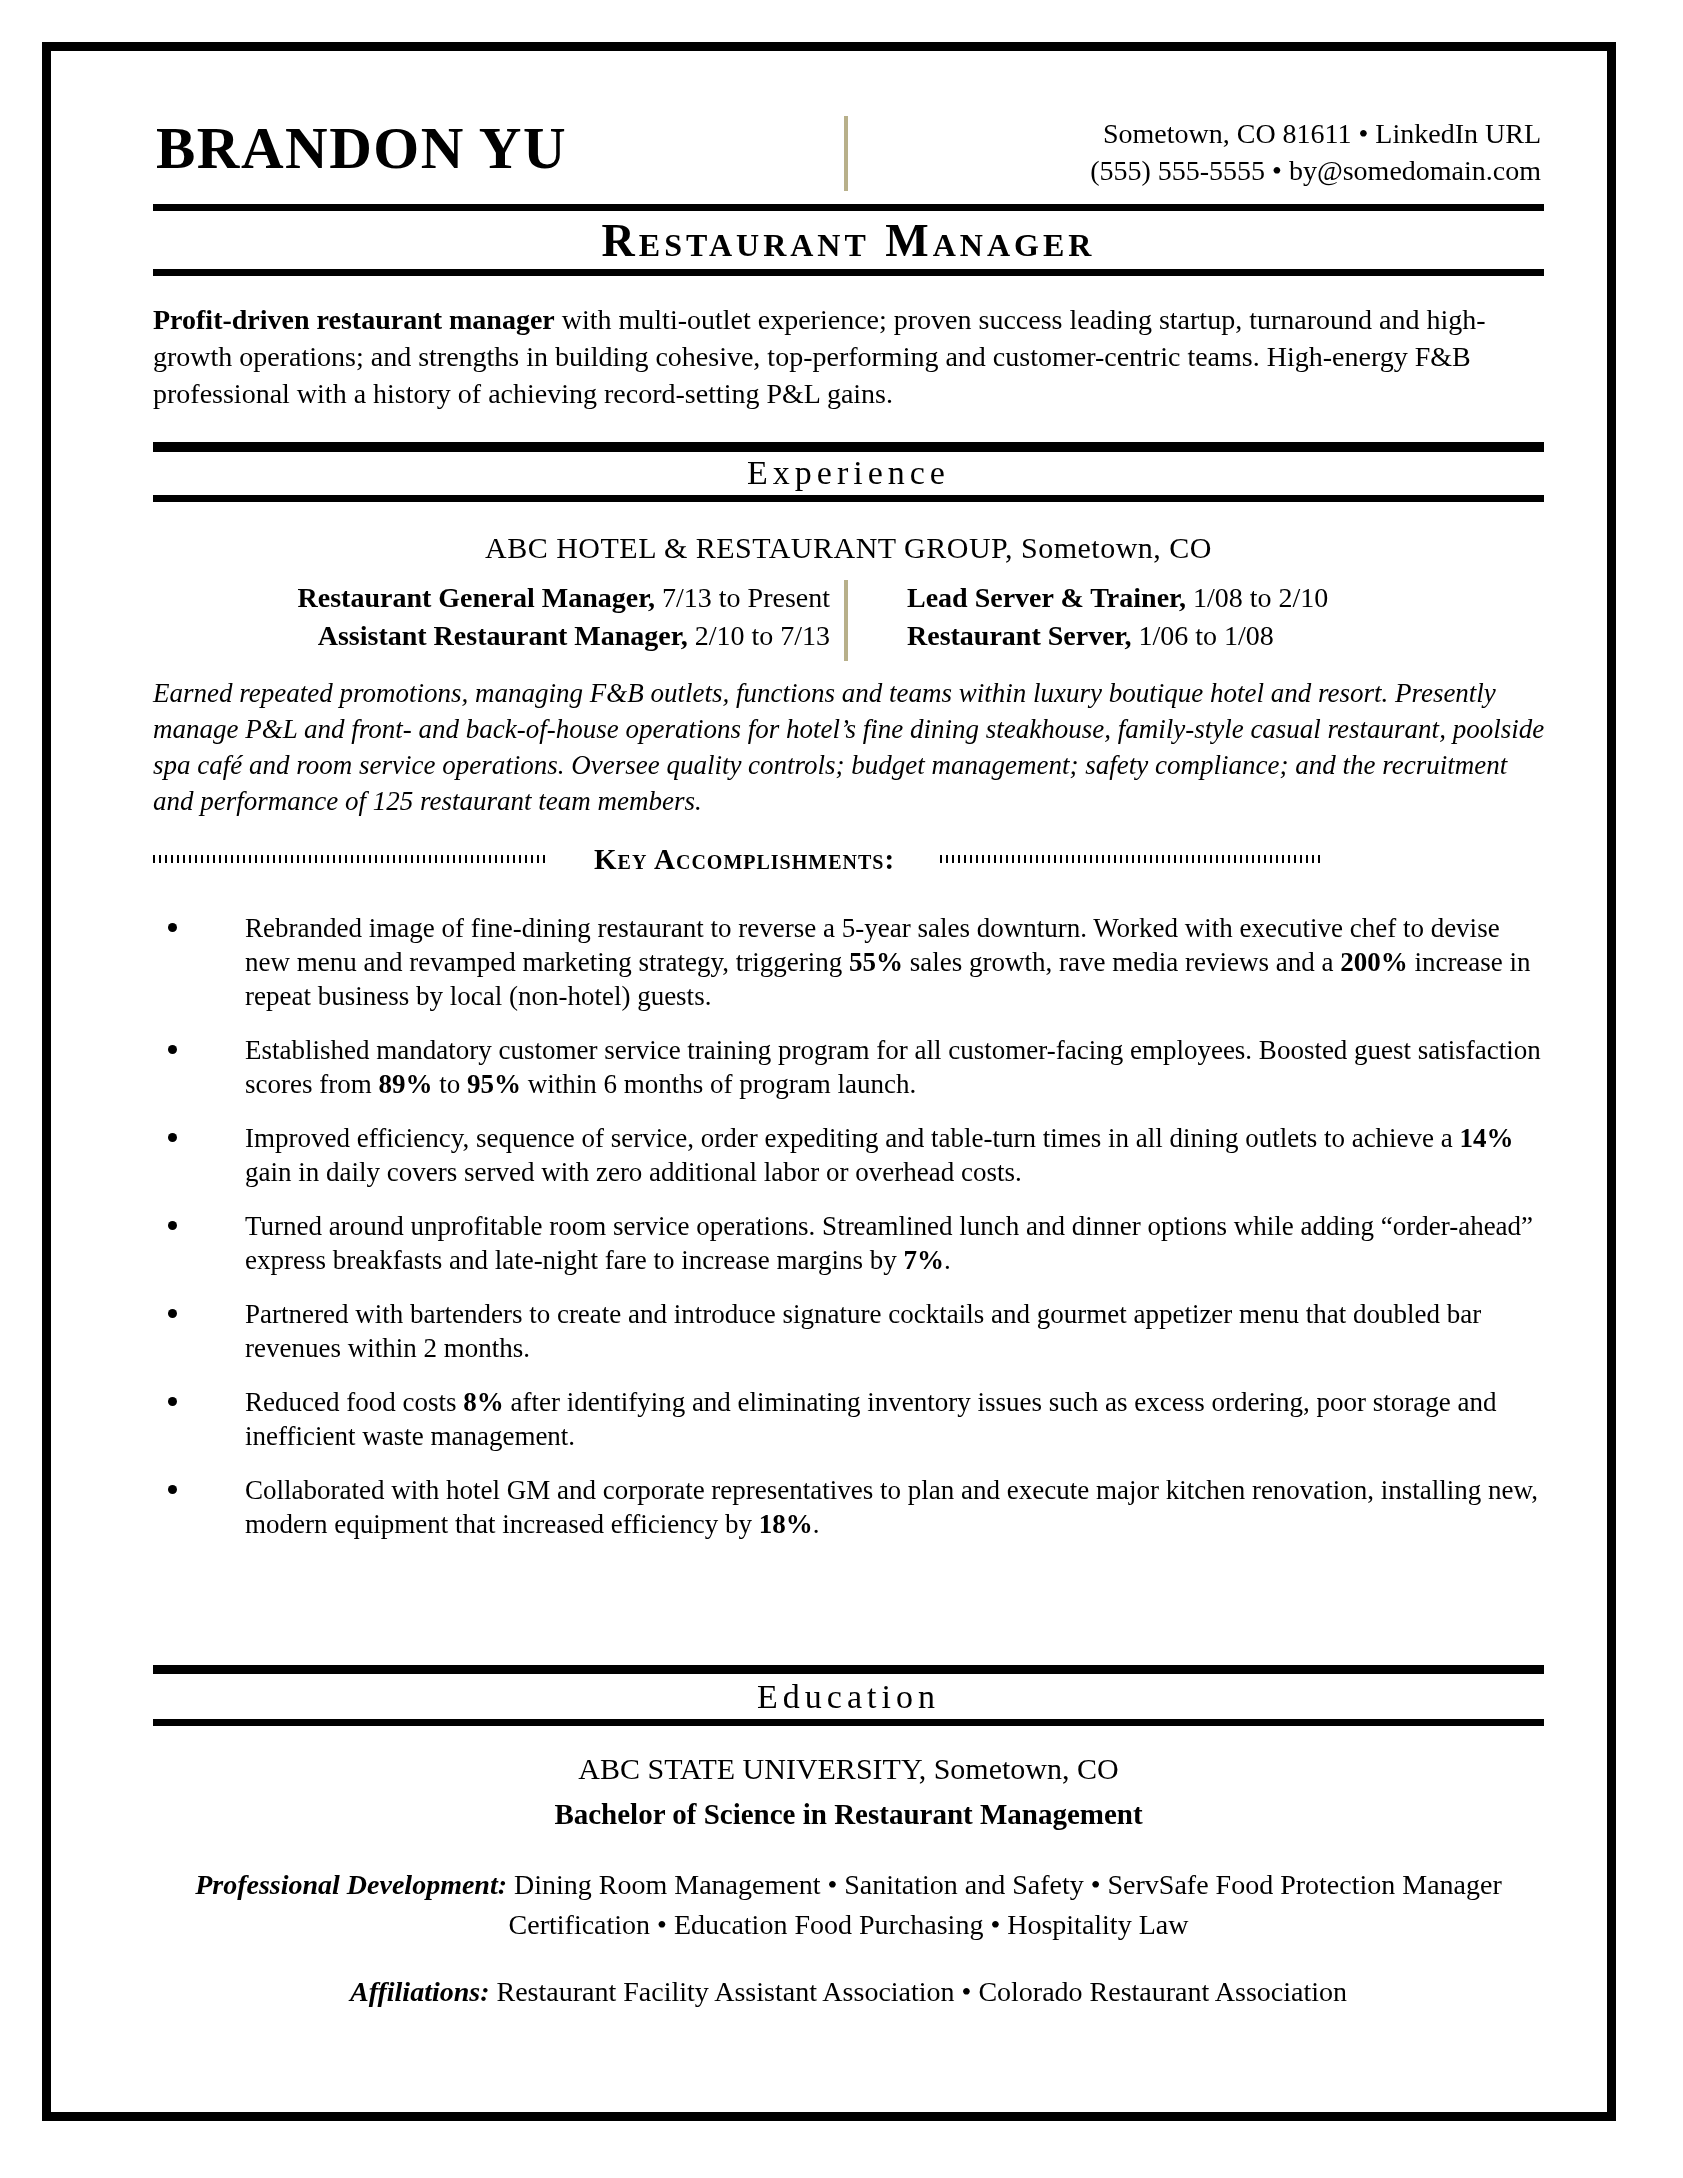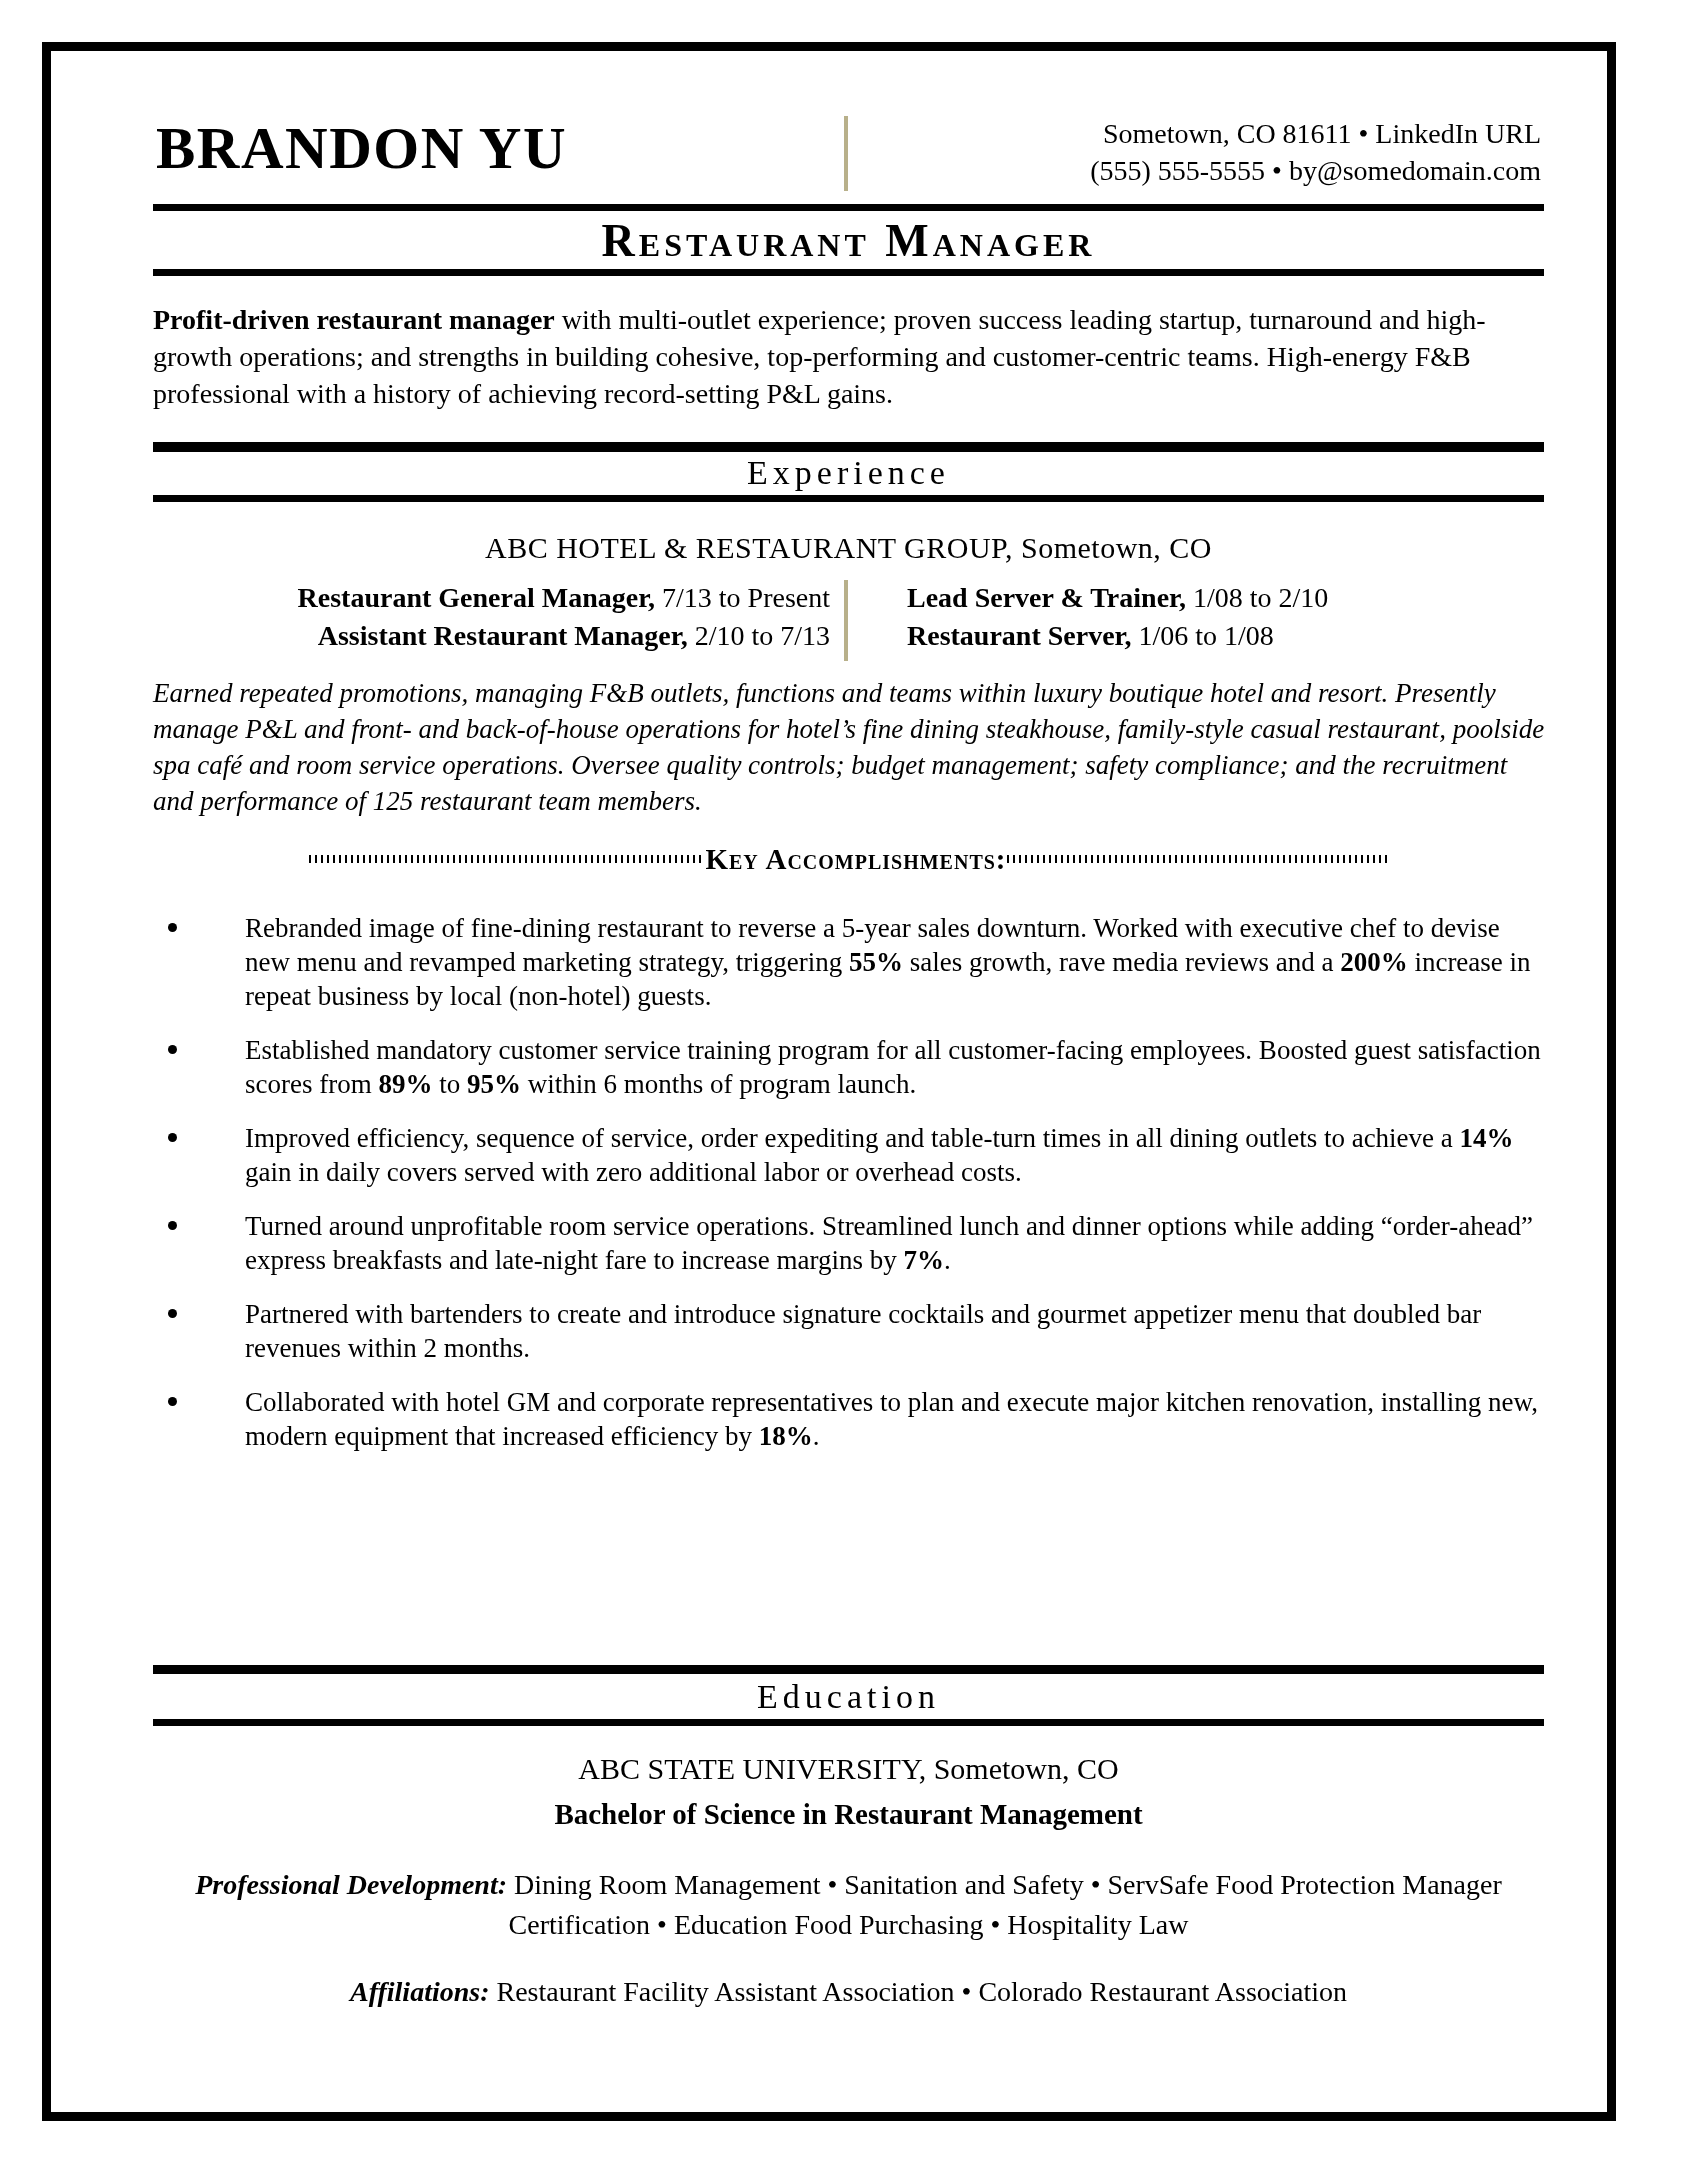--- a/index.html
+++ b/index.html
@@ -30,21 +30,21 @@
 
   .company{left:153px;top:529px;width:1391px;text-align:center;font-size:30px;line-height:38px;letter-spacing:0.5px;}
 
   .positions{left:153px;top:579px;width:1391px;display:flex;}
   .positions .col{box-sizing:border-box;font-size:28px;line-height:38px;}
   .positions .col-left{width:691px;text-align:right;padding-right:14px;}
   .positions .col-right{width:700px;text-align:left;padding-left:63px;}
 
   .overview{left:153px;top:675px;width:1394px;font-style:italic;font-size:27px;line-height:36px;}
 
-  .key-row{left:153px;top:840px;width:1391px;display:flex;align-items:center;justify-content:center;}
+  .key-row{left:153px;top:840px;width:1391px;display:flex;align-items:center;justify-content:flex-start;gap:45px;}
   .key-heading{font-size:29px;line-height:38px;font-weight:bold;font-variant:small-caps;letter-spacing:1px;white-space:nowrap;}
   .dotted-rule{height:8px;background:repeating-linear-gradient(90deg,#000 0 2px,transparent 2px 6px);}
   .dotted-left{width:396px;}
   .dotted-right{width:381px;}
 
   .bullets{left:158px;top:911px;width:1386px;margin:0;padding:0;list-style:none;}
   .bullet-item{display:flex;margin:0 0 20px 0;font-size:27px;line-height:34px;}
   .dot{flex:0 0 auto;width:9px;height:9px;border-radius:50%;background:#000;margin:12px 32px 0 10px;}
   .bullet-text{flex:1 1 auto;margin-left:36px;}
 
@@ -115,20 +115,24 @@
       <li class="bullet-item">
         <span class="dot"></span>
         <span class="bullet-text"><span>Turned around unprofitable room service operations. Streamlined lunch and dinner options while adding “order-ahead” express breakfasts and late-night fare to increase margins by </span><span class="b">7%</span><span>.</span></span>
       </li>
       <li class="bullet-item">
         <span class="dot"></span>
         <span class="bullet-text"><span>Partnered with bartenders to create and introduce signature cocktails and gourmet appetizer menu that doubled bar revenues within 2 months.</span></span>
       </li>
       <li class="bullet-item">
         <span class="dot"></span>
+        <span class="bullet-text"><span>Reduced food costs </span><span class="b">8%</span><span> after identifying and eliminating inventory issues such as excess ordering, poor storage and inefficient waste management.</span></span>
+      </li>
+      <li class="bullet-item">
+        <span class="dot"></span>
         <span class="bullet-text"><span>Collaborated with hotel GM and corporate representatives to plan and execute major kitchen renovation, installing new, modern equipment that increased efficiency by </span><span class="b">18%</span><span>.</span></span>
       </li>
     </ul>
 
   <div class="rule" style="top:1665px;height:9px;"></div>
   <div class="abs section-heading" style="top:1677px;">Education</div>
   <div class="rule" style="top:1719px;height:7px;"></div>
 
   <div class="abs school">ABC STATE UNIVERSITY, Sometown, CO</div>
   <div class="abs degree">Bachelor of Science in Restaurant Management</div>

